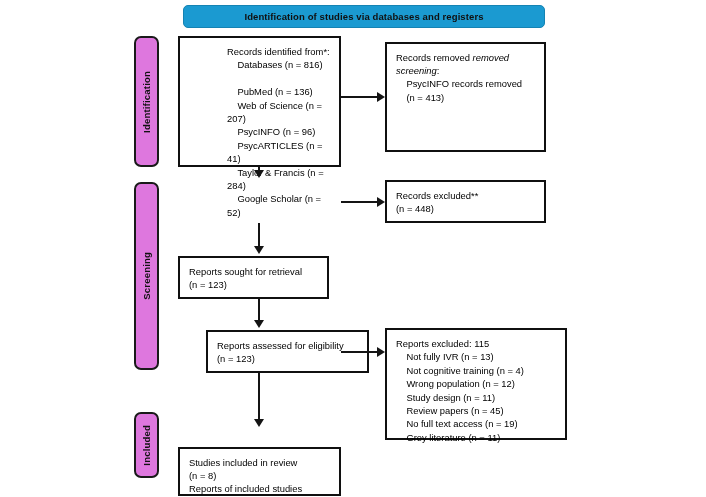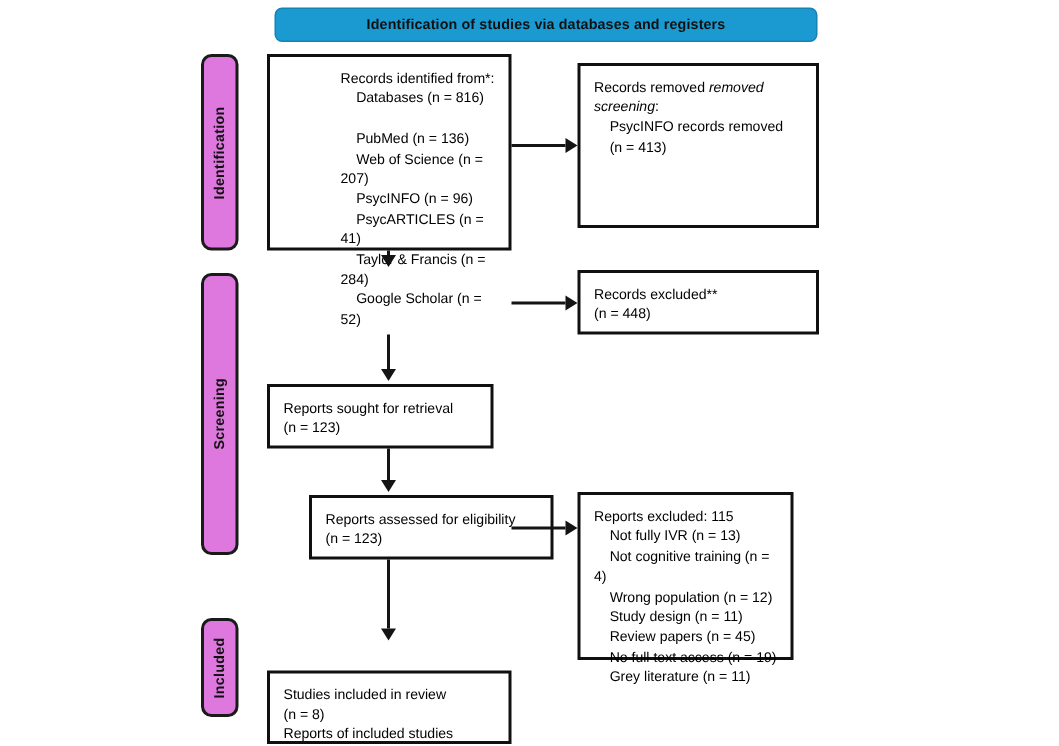--- a/index.html
+++ b/index.html
@@ -81,21 +81,21 @@
     white-space: pre-wrap;
   }
   .box-text .it { font-style: italic; }
 
   #box-identified        { left: 178px; top: 36px;  width: 163px; height: 131px; padding-left: 47px; }
   #box-removed           { left: 385px; top: 42px;  width: 161px; height: 110px; }
   #box-screened          { left: 178px; top: 180px; width: 163px; height: 43px;  }
   #box-excluded          { left: 385px; top: 180px; width: 161px; height: 43px;  }
   #box-sought            { left: 178px; top: 256px; width: 151px; height: 43px;  }
   #box-assessed          { left: 178px; top: 330px; width: 163px; height: 43px; margin-left: 28px;  }
-  #box-reports-excluded  { left: 385px; top: 328px; width: 144px; height: 112px; }
+  #box-reports-excluded  { left: 385px; top: 328px; width: 182px; height: 112px; }
   #box-included          { left: 178px; top: 429px; width: 163px; height: 49px; margin-top: 18px;  }
 
   #box-identified .box-text,
   #box-reports-excluded .box-text { line-height: 13.4px; }
 
   
   .ln {
     position: absolute;
     background: #141414;
   }

